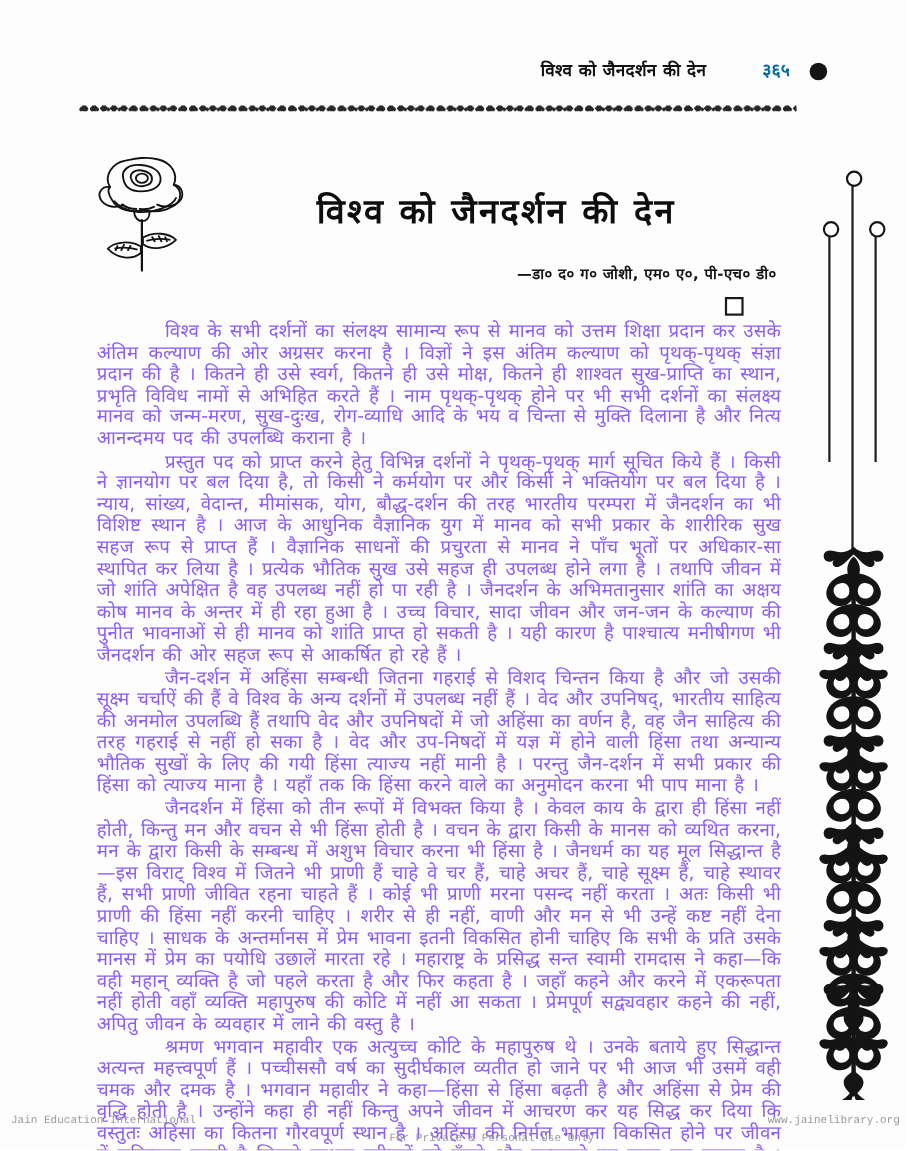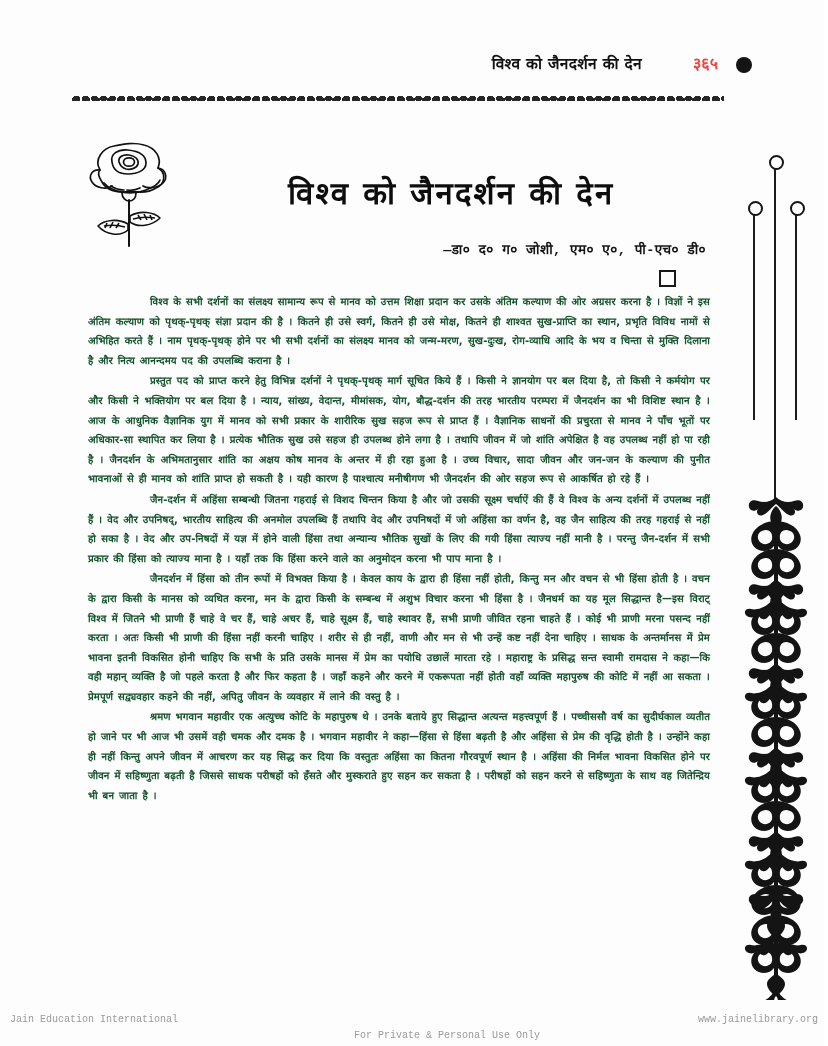--- a/index.html
+++ b/index.html
@@ -38,21 +38,21 @@
     letter-spacing: 0.3px;
     white-space: nowrap;
   }
   #running-head-pageno {
     position: absolute;
     right: 42px;
     top: 0;
     font-family: "DejaVu Sans", sans-serif;
     font-size: 16px;
     font-weight: bold;
-    color: #ef4444;
+    color: #0369a1;
   }
   #running-head-bullet {
     position: absolute;
     right: 8px;
     top: 5px;
     width: 16px;
     height: 16px;
     border-radius: 50%;
     background: #141414;
   }
@@ -99,44 +99,43 @@
   
   #byline {
     position: absolute;
     right: 118px;
     top: 240px;
     font-size: 13.5px;
     font-weight: bold;
     color: #141414;
     letter-spacing: 0.4px;
     white-space: nowrap;
-    font-family: Liberation Mono, monospace;
   }
   #byline-mark {
     position: absolute;
     right: 148px;
     top: 270px;
     width: 13px;
     height: 13px;
     border: 2px solid #1a1a1a;
     background: #ffffff;
   }
 
   
   #body-text {
     position: absolute;
     left: 88px;
     top: 292px;
     width: 622px;
   }
   .para {
     font-family: "DejaVu Sans", sans-serif;
-    font-size: 10px;
-    font-weight: bold;
-    color: #14532d;
+    font-size: 17px;
+    font-weight: normal;
+    color: #8b5cf6;
     line-height: 19.6px;
     text-align: justify;
     text-align-last: left;
     text-indent: 62px;
     margin: 0 0 1px 0;
     letter-spacing: 0.15px;
     word-spacing: 1.2px;
   }
 
   

